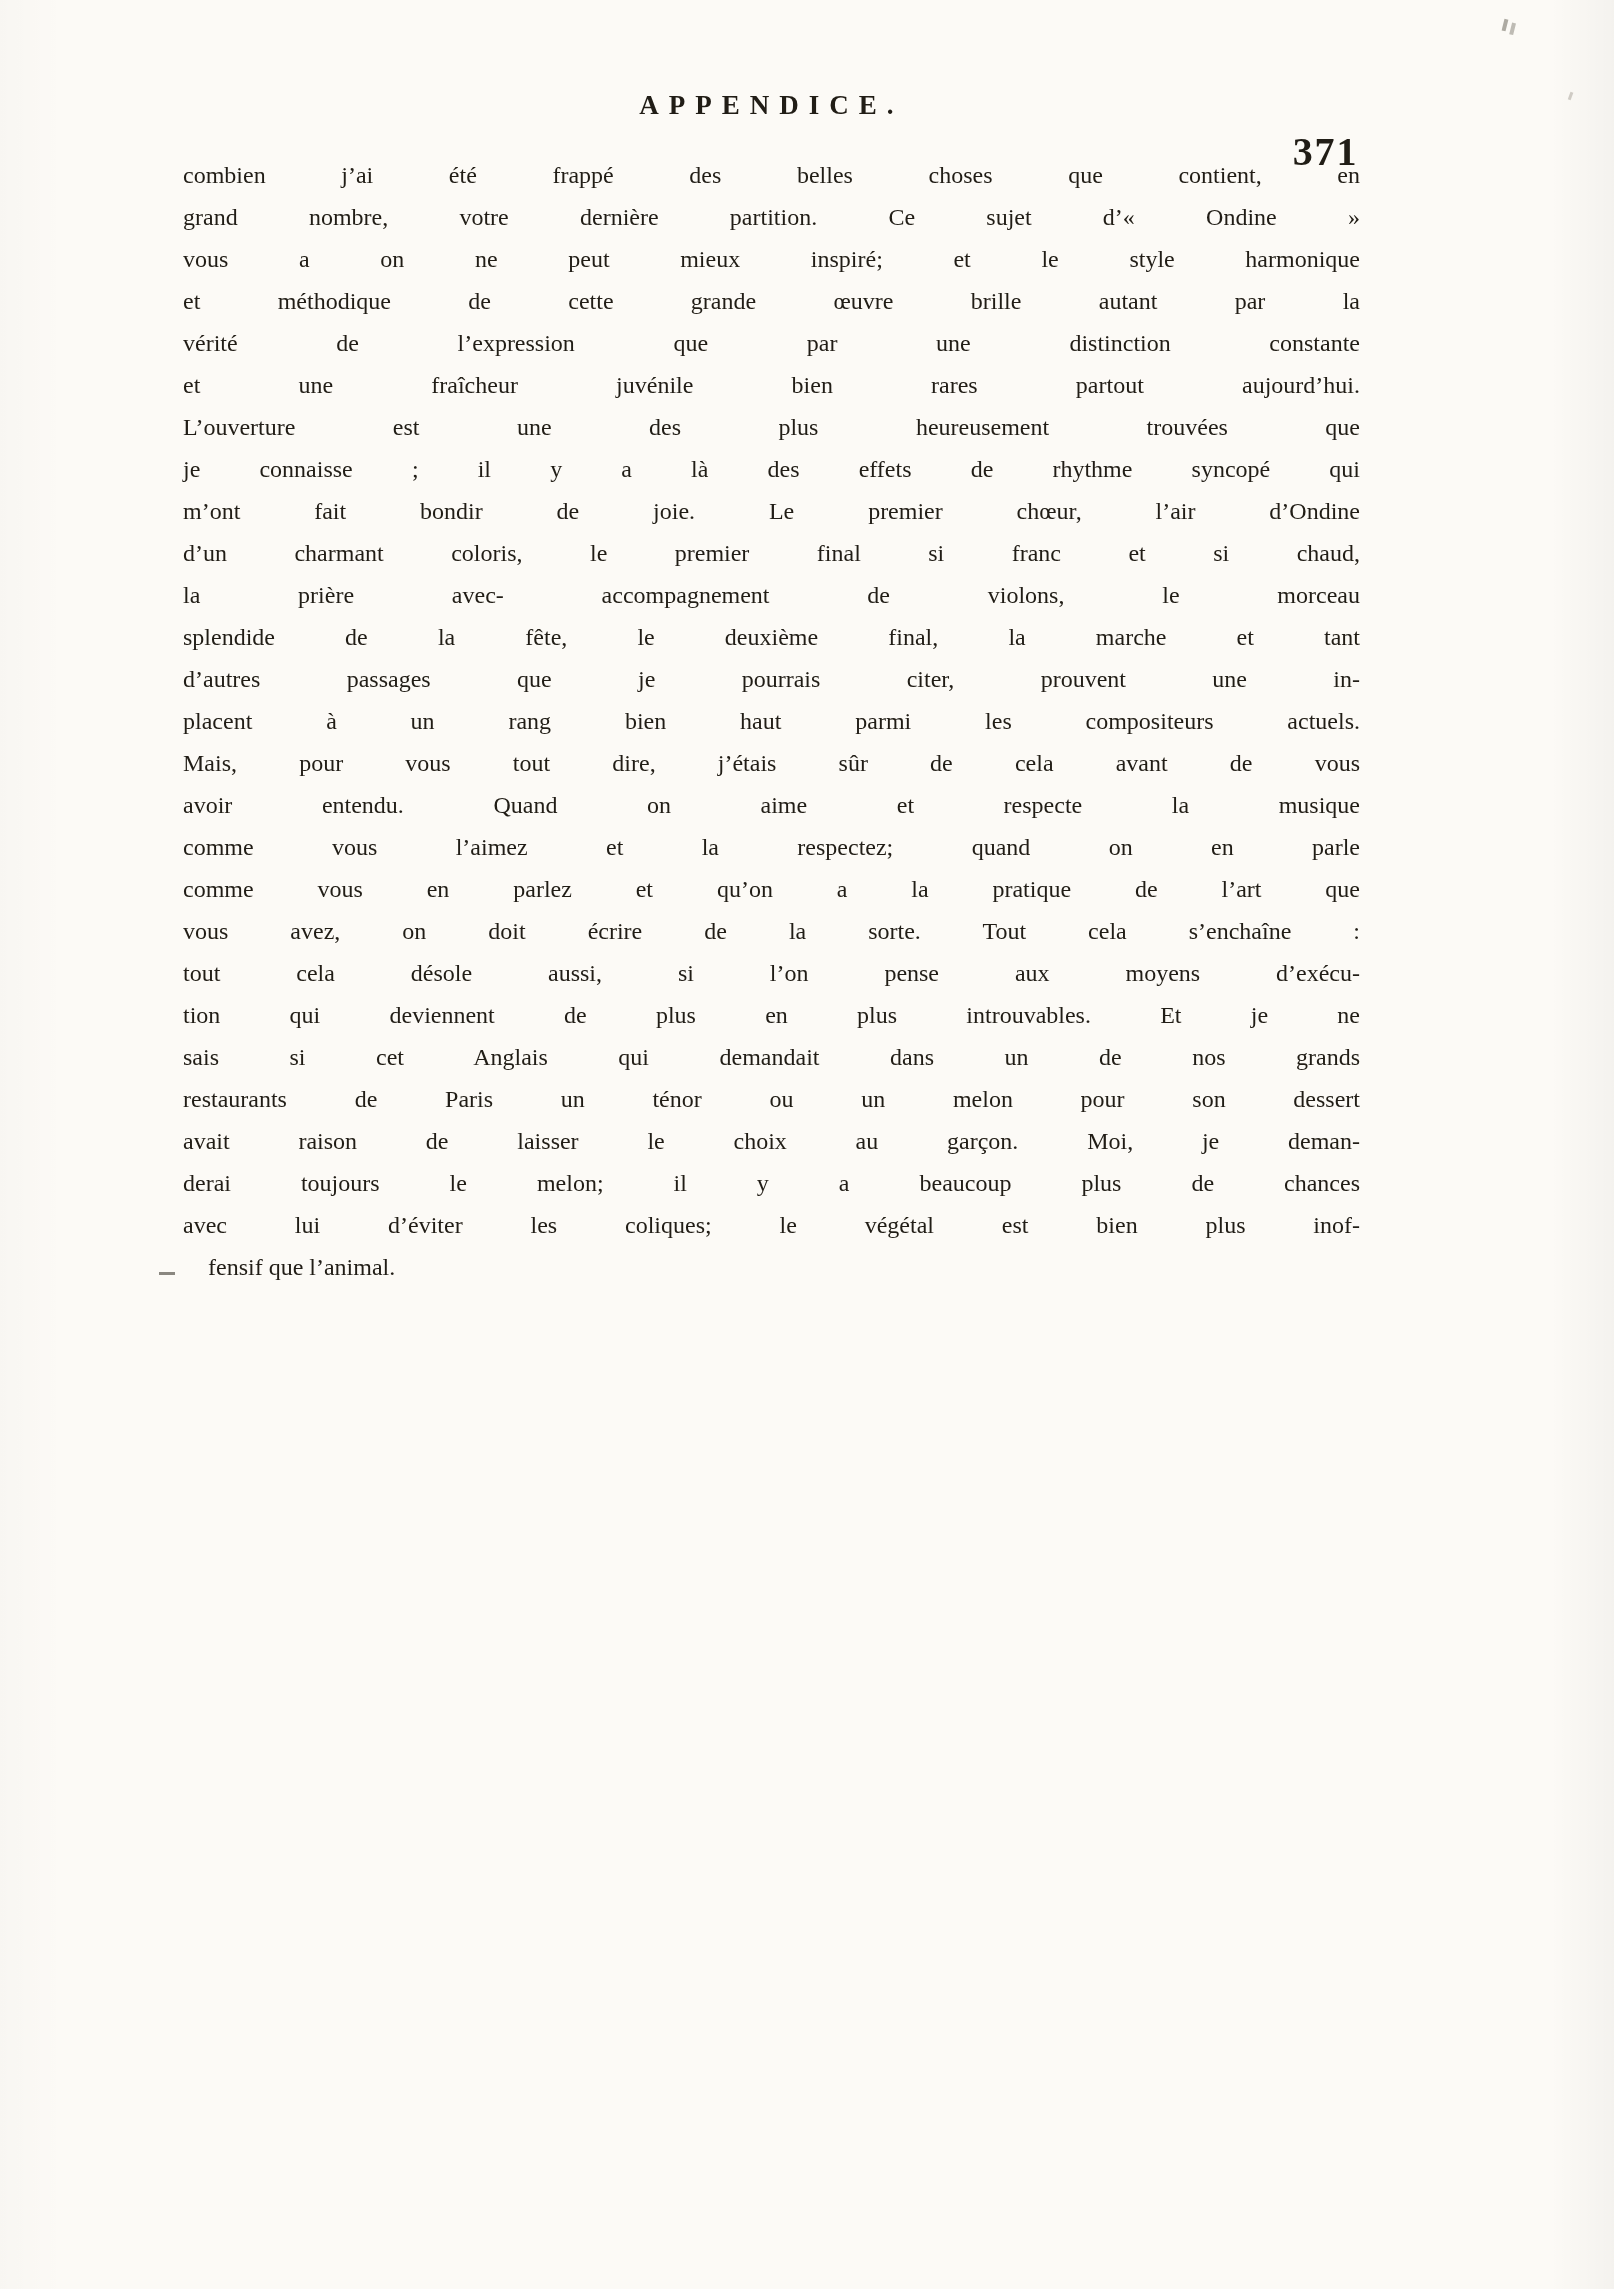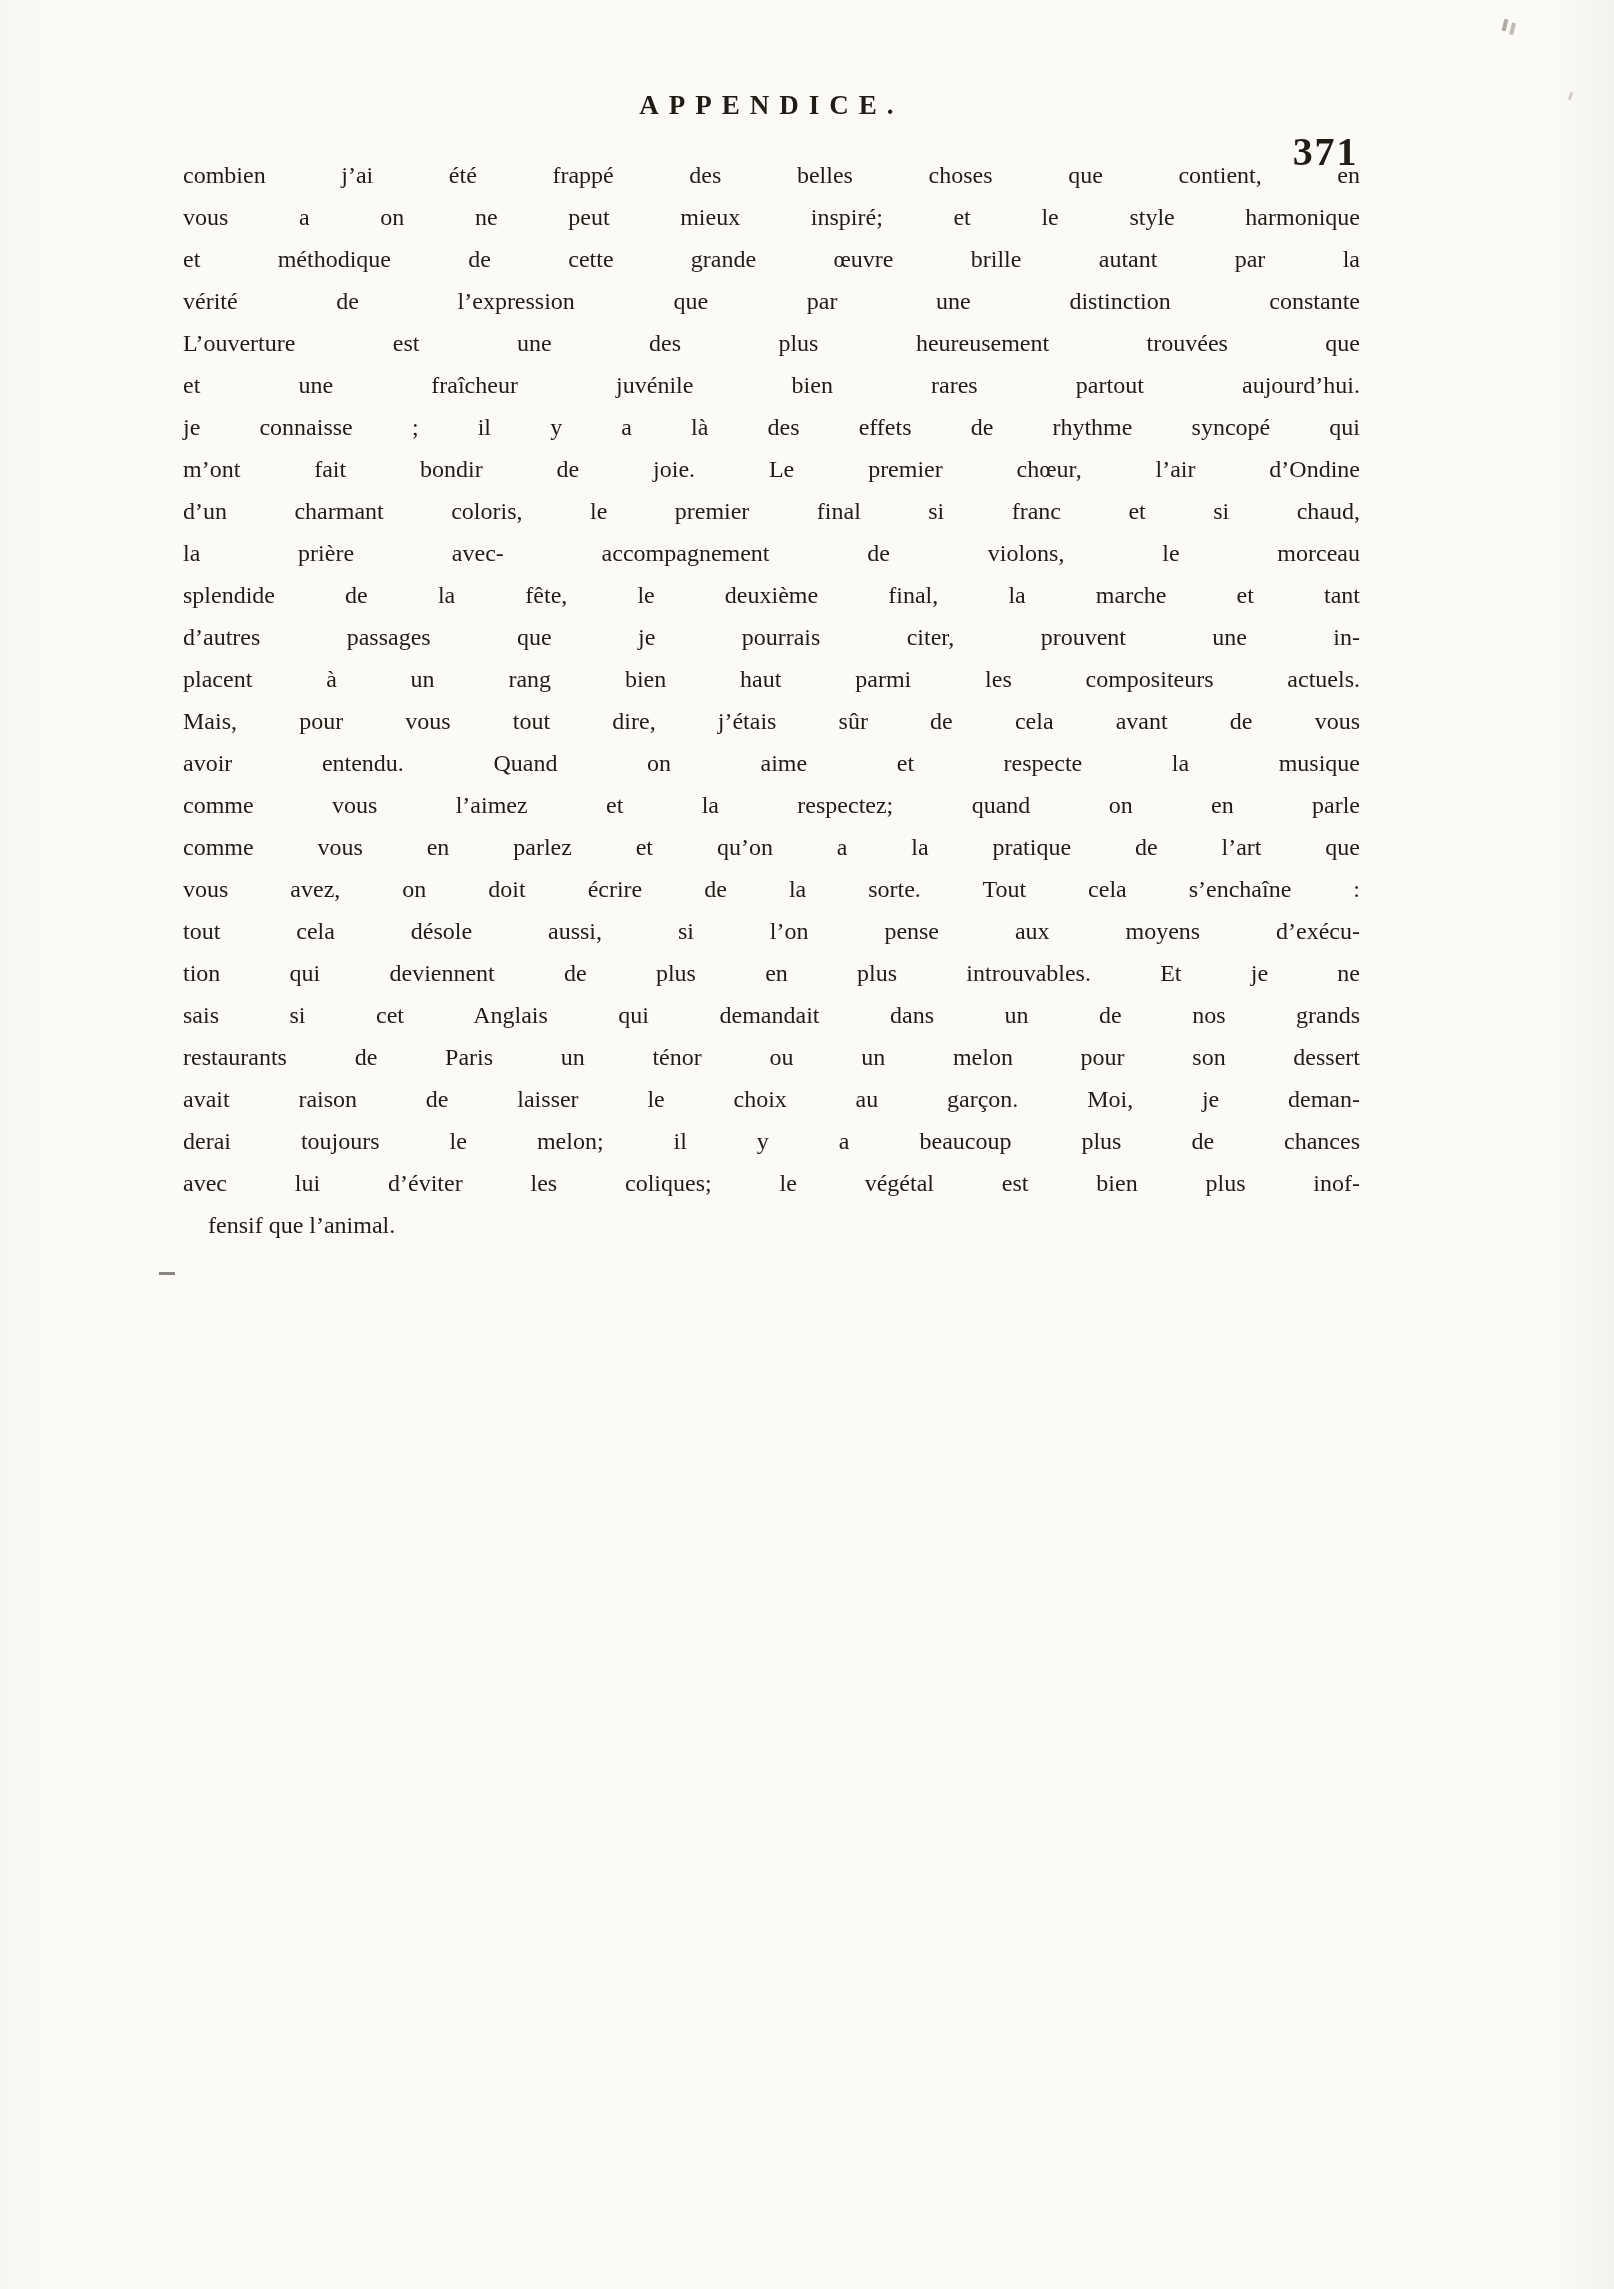--- a/index.html
+++ b/index.html
@@ -103,25 +103,26 @@
 <body>
 
 <div class="page">
   <div class="content">
     <div class="page-header">
       <div class="header-title">APPENDICE.</div>
       <div class="page-number">371</div>
     </div>
     <div class="body-text">
         <div class="line">combien j’ai été frappé des belles choses que contient, en</div>
+        <div class="line">grand nombre, votre dernière partition. Ce sujet d’« Ondine »</div>
         <div class="line">vous a on ne peut mieux inspiré; et le style harmonique</div>
         <div class="line">et méthodique de cette grande œuvre brille autant par la</div>
         <div class="line">vérité de l’expression que par une distinction constante</div>
+        <div class="line">et une fraîcheur juvénile bien rares partout aujourd’hui.</div>
         <div class="line">L’ouverture est une des plus heureusement trouvées que</div>
-        <div class="line">et une fraîcheur juvénile bien rares partout aujourd’hui.</div>
         <div class="line">je connaisse ; il y a là des effets de rhythme syncopé qui</div>
         <div class="line">m’ont fait bondir de joie. Le premier chœur, l’air d’Ondine</div>
         <div class="line">d’un charmant coloris, le premier final si franc et si chaud,</div>
         <div class="line">la prière avec- accompagnement de violons, le morceau</div>
         <div class="line">splendide de la fête, le deuxième final, la marche et tant</div>
         <div class="line">d’autres passages que je pourrais citer, prouvent une in-</div>
         <div class="line">placent à un rang bien haut parmi les compositeurs actuels.</div>
         <div class="line">Mais, pour vous tout dire, j’étais sûr de cela avant de vous</div>
         <div class="line">avoir entendu. Quand on aime et respecte la musique</div>
         <div class="line">comme vous l’aimez et la respectez; quand on en parle</div>

